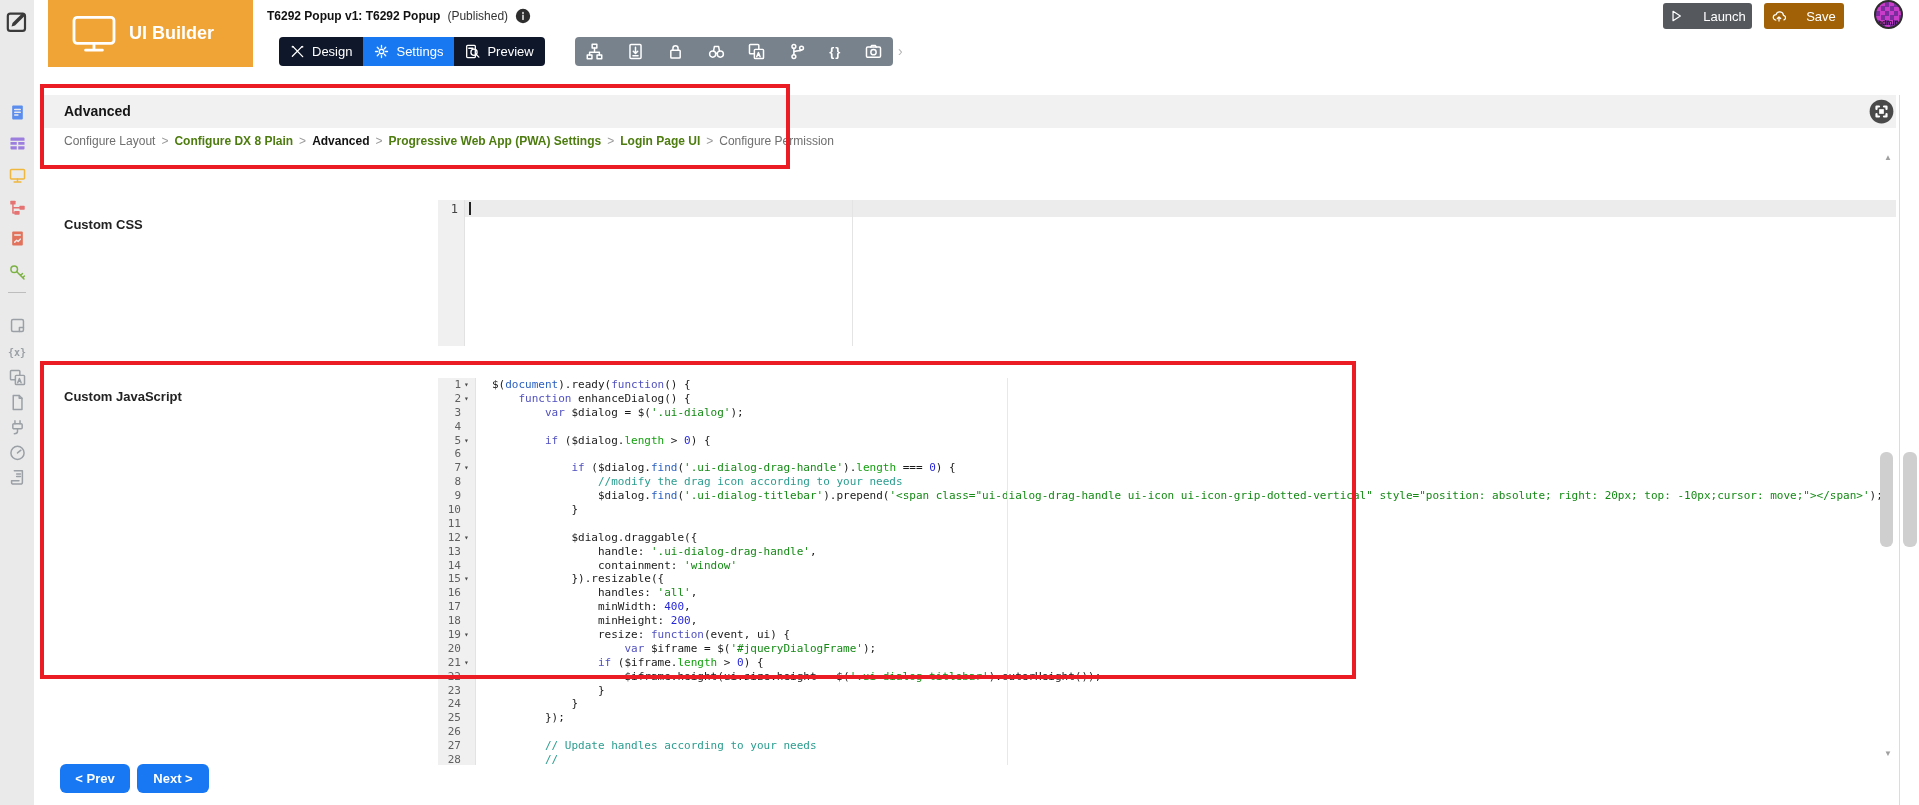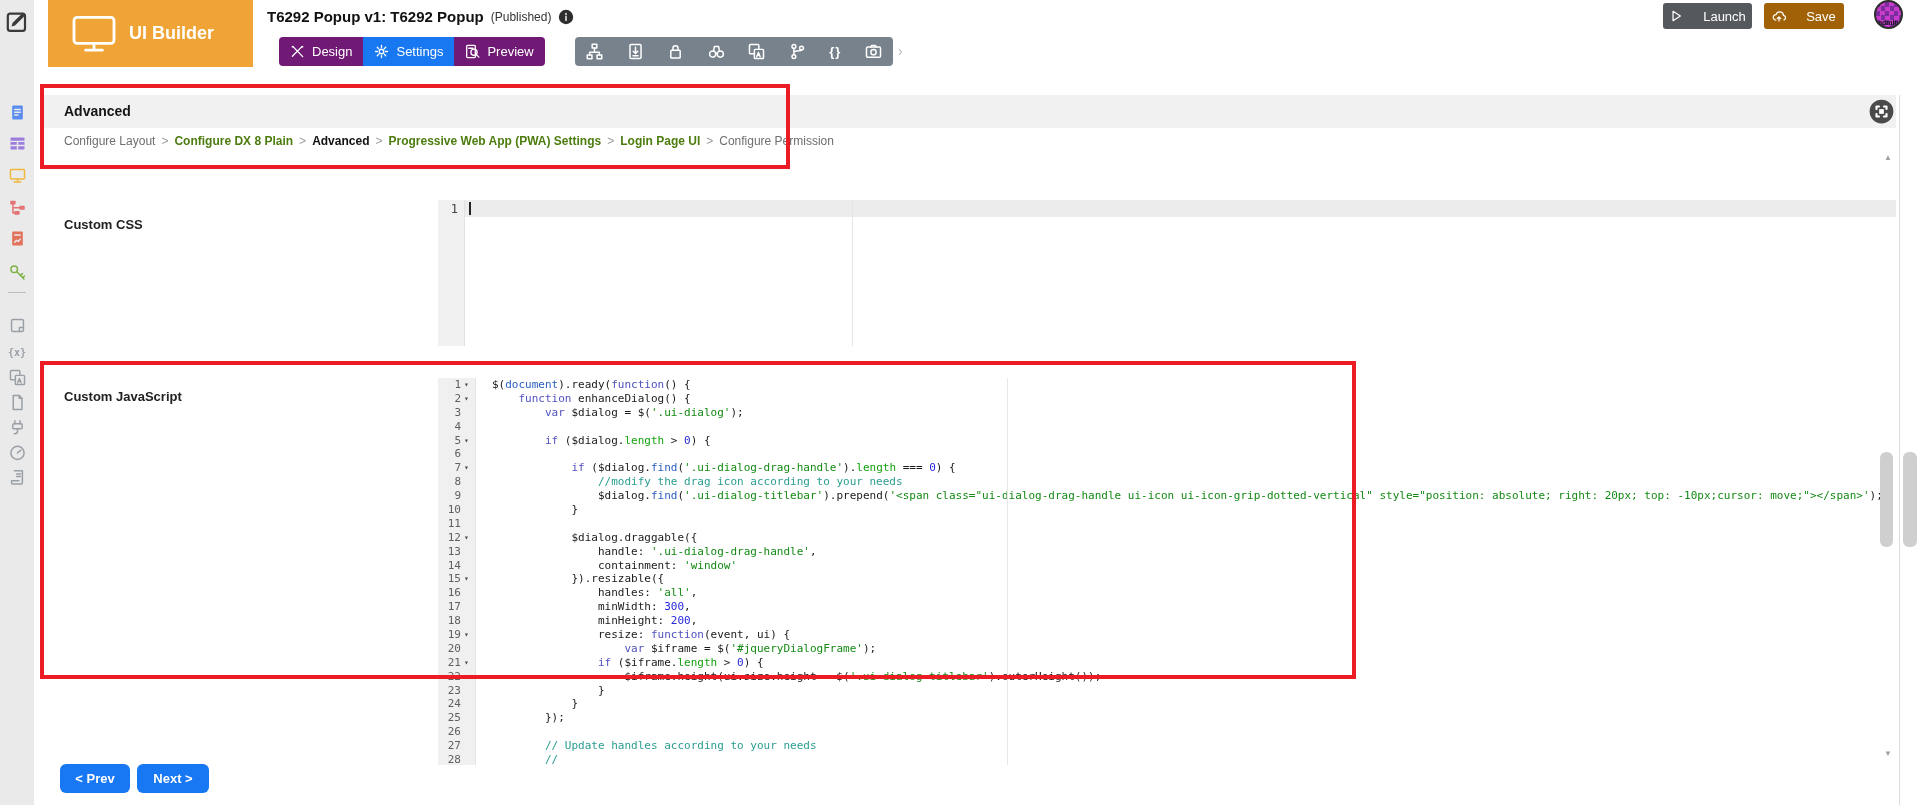--- a/index.html
+++ b/index.html
@@ -21,24 +21,24 @@
   .side-ic .ic{width:17px;height:17px}
   .side-ic.big .ic{width:25px;height:25px}
   .side-div{position:absolute;left:8px;width:18px;height:1px;background:#bdbdbd}
   .side-txt{font-size:10px;font-weight:bold;font-family:"DejaVu Sans Mono",monospace}
   
   #logo{position:absolute;left:48px;top:0;width:205px;height:67px;background:#F0A435;color:#fff;
         display:flex;align-items:center;gap:13px;padding-left:24px;box-sizing:border-box}
   #logo .ic{width:44px;height:38px}
   #app-name{font-size:18px;font-weight:bold}
   #title-row{position:absolute;left:267px;top:8px;display:flex;align-items:center;gap:7px}
-  #page-title{font-size:15px;font-weight:bold;color:#111}
+  #page-title{font-size:12px;font-weight:bold;color:#111}
   #publish-status{font-size:12px;color:#333}
   #title-row .ic{width:16px;height:16px;color:#2e2e2e}
-  #tabs{position:absolute;left:279px;top:37px;height:29px;display:flex;background:#701a75;border-radius:4px;overflow:hidden}
+  #tabs{position:absolute;left:279px;top:37px;height:29px;display:flex;background:#0f172a;border-radius:4px;overflow:hidden}
   .tab{display:flex;align-items:center;gap:7px;padding:0 11px;color:#fff;font-size:13px;cursor:pointer}
   .tab.active{background:#1778F2}
   .tab .ic{width:15px;height:15px}
   #strip{position:absolute;left:575px;top:37px;width:318px;height:29px;background:#78828C;border-radius:4px;
          display:flex;align-items:center;justify-content:space-between;padding:0 11px;box-sizing:border-box}
   .tool{width:17px;height:17px;color:#fff;cursor:pointer}
   .tool-txt{color:#fff;font-size:13px;font-weight:bold;letter-spacing:1px}
   #chevron{position:absolute;left:898px;top:43px;color:#b5b5b5;font-size:14px}
   .btn{position:absolute;top:3px;height:26px;border:none;border-radius:3px;color:#fff;font-size:13px;
        font-family:"Liberation Sans",sans-serif;display:flex;align-items:center;justify-content:center;gap:20px;cursor:pointer}
@@ -391,21 +391,21 @@
         <div class="jrow"><span class="gut">7</span><span class="fold">▾</span><span class="code">            <i class="kw">if</i> ($dialog.<i class="fn">find</i>(<i class="str">'.ui-dialog-drag-handle'</i>).<i class="sup">length</i> === <i class="num">0</i>) {</span></div>
         <div class="jrow"><span class="gut">8</span><span class="fold"></span><span class="code">                <i class="com">//modify the drag icon according to your needs</i></span></div>
         <div class="jrow"><span class="gut">9</span><span class="fold"></span><span class="code">                $dialog.<i class="fn">find</i>(<i class="str">'.ui-dialog-titlebar'</i>).prepend(<i class="str">'&lt;span class="ui-dialog-drag-handle ui-icon ui-icon-grip-dotted-vertical" style="position: absolute; right: 20px; top: -10px;cursor: move;"&gt;&lt;/span&gt;'</i>);</span></div>
         <div class="jrow"><span class="gut">10</span><span class="fold"></span><span class="code">            }</span></div>
         <div class="jrow"><span class="gut">11</span><span class="fold"></span><span class="code"></span></div>
         <div class="jrow"><span class="gut">12</span><span class="fold">▾</span><span class="code">            $dialog.draggable({</span></div>
         <div class="jrow"><span class="gut">13</span><span class="fold"></span><span class="code">                handle: <i class="str">'.ui-dialog-drag-handle'</i>,</span></div>
         <div class="jrow"><span class="gut">14</span><span class="fold"></span><span class="code">                containment: <i class="str">'window'</i></span></div>
         <div class="jrow"><span class="gut">15</span><span class="fold">▾</span><span class="code">            }).resizable({</span></div>
         <div class="jrow"><span class="gut">16</span><span class="fold"></span><span class="code">                handles: <i class="str">'all'</i>,</span></div>
-        <div class="jrow"><span class="gut">17</span><span class="fold"></span><span class="code">                minWidth: <i class="num">300</i>,</span></div>
+        <div class="jrow"><span class="gut">17</span><span class="fold"></span><span class="code">                minWidth: <i class="num">400</i>,</span></div>
         <div class="jrow"><span class="gut">18</span><span class="fold"></span><span class="code">                minHeight: <i class="num">200</i>,</span></div>
         <div class="jrow"><span class="gut">19</span><span class="fold">▾</span><span class="code">                resize: <i class="kw">function</i>(event, ui) {</span></div>
         <div class="jrow"><span class="gut">20</span><span class="fold"></span><span class="code">                    <i class="kw">var</i> $iframe = $(<i class="str">'#jqueryDialogFrame'</i>);</span></div>
         <div class="jrow"><span class="gut">21</span><span class="fold">▾</span><span class="code">                <i class="kw">if</i> ($iframe.<i class="sup">length</i> &gt; <i class="num">0</i>) {</span></div>
         <div class="jrow"><span class="gut">22</span><span class="fold"></span><span class="code">                    $iframe.height(ui.size.height - $(<i class="str">'.ui-dialog-titlebar'</i>).outerHeight());</span></div>
         <div class="jrow"><span class="gut">23</span><span class="fold"></span><span class="code">                }</span></div>
         <div class="jrow"><span class="gut">24</span><span class="fold"></span><span class="code">            }</span></div>
         <div class="jrow"><span class="gut">25</span><span class="fold"></span><span class="code">        });</span></div>
         <div class="jrow"><span class="gut">26</span><span class="fold"></span><span class="code"></span></div>
         <div class="jrow"><span class="gut">27</span><span class="fold"></span><span class="code">        <i class="com">// Update handles according to your needs</i></span></div>

